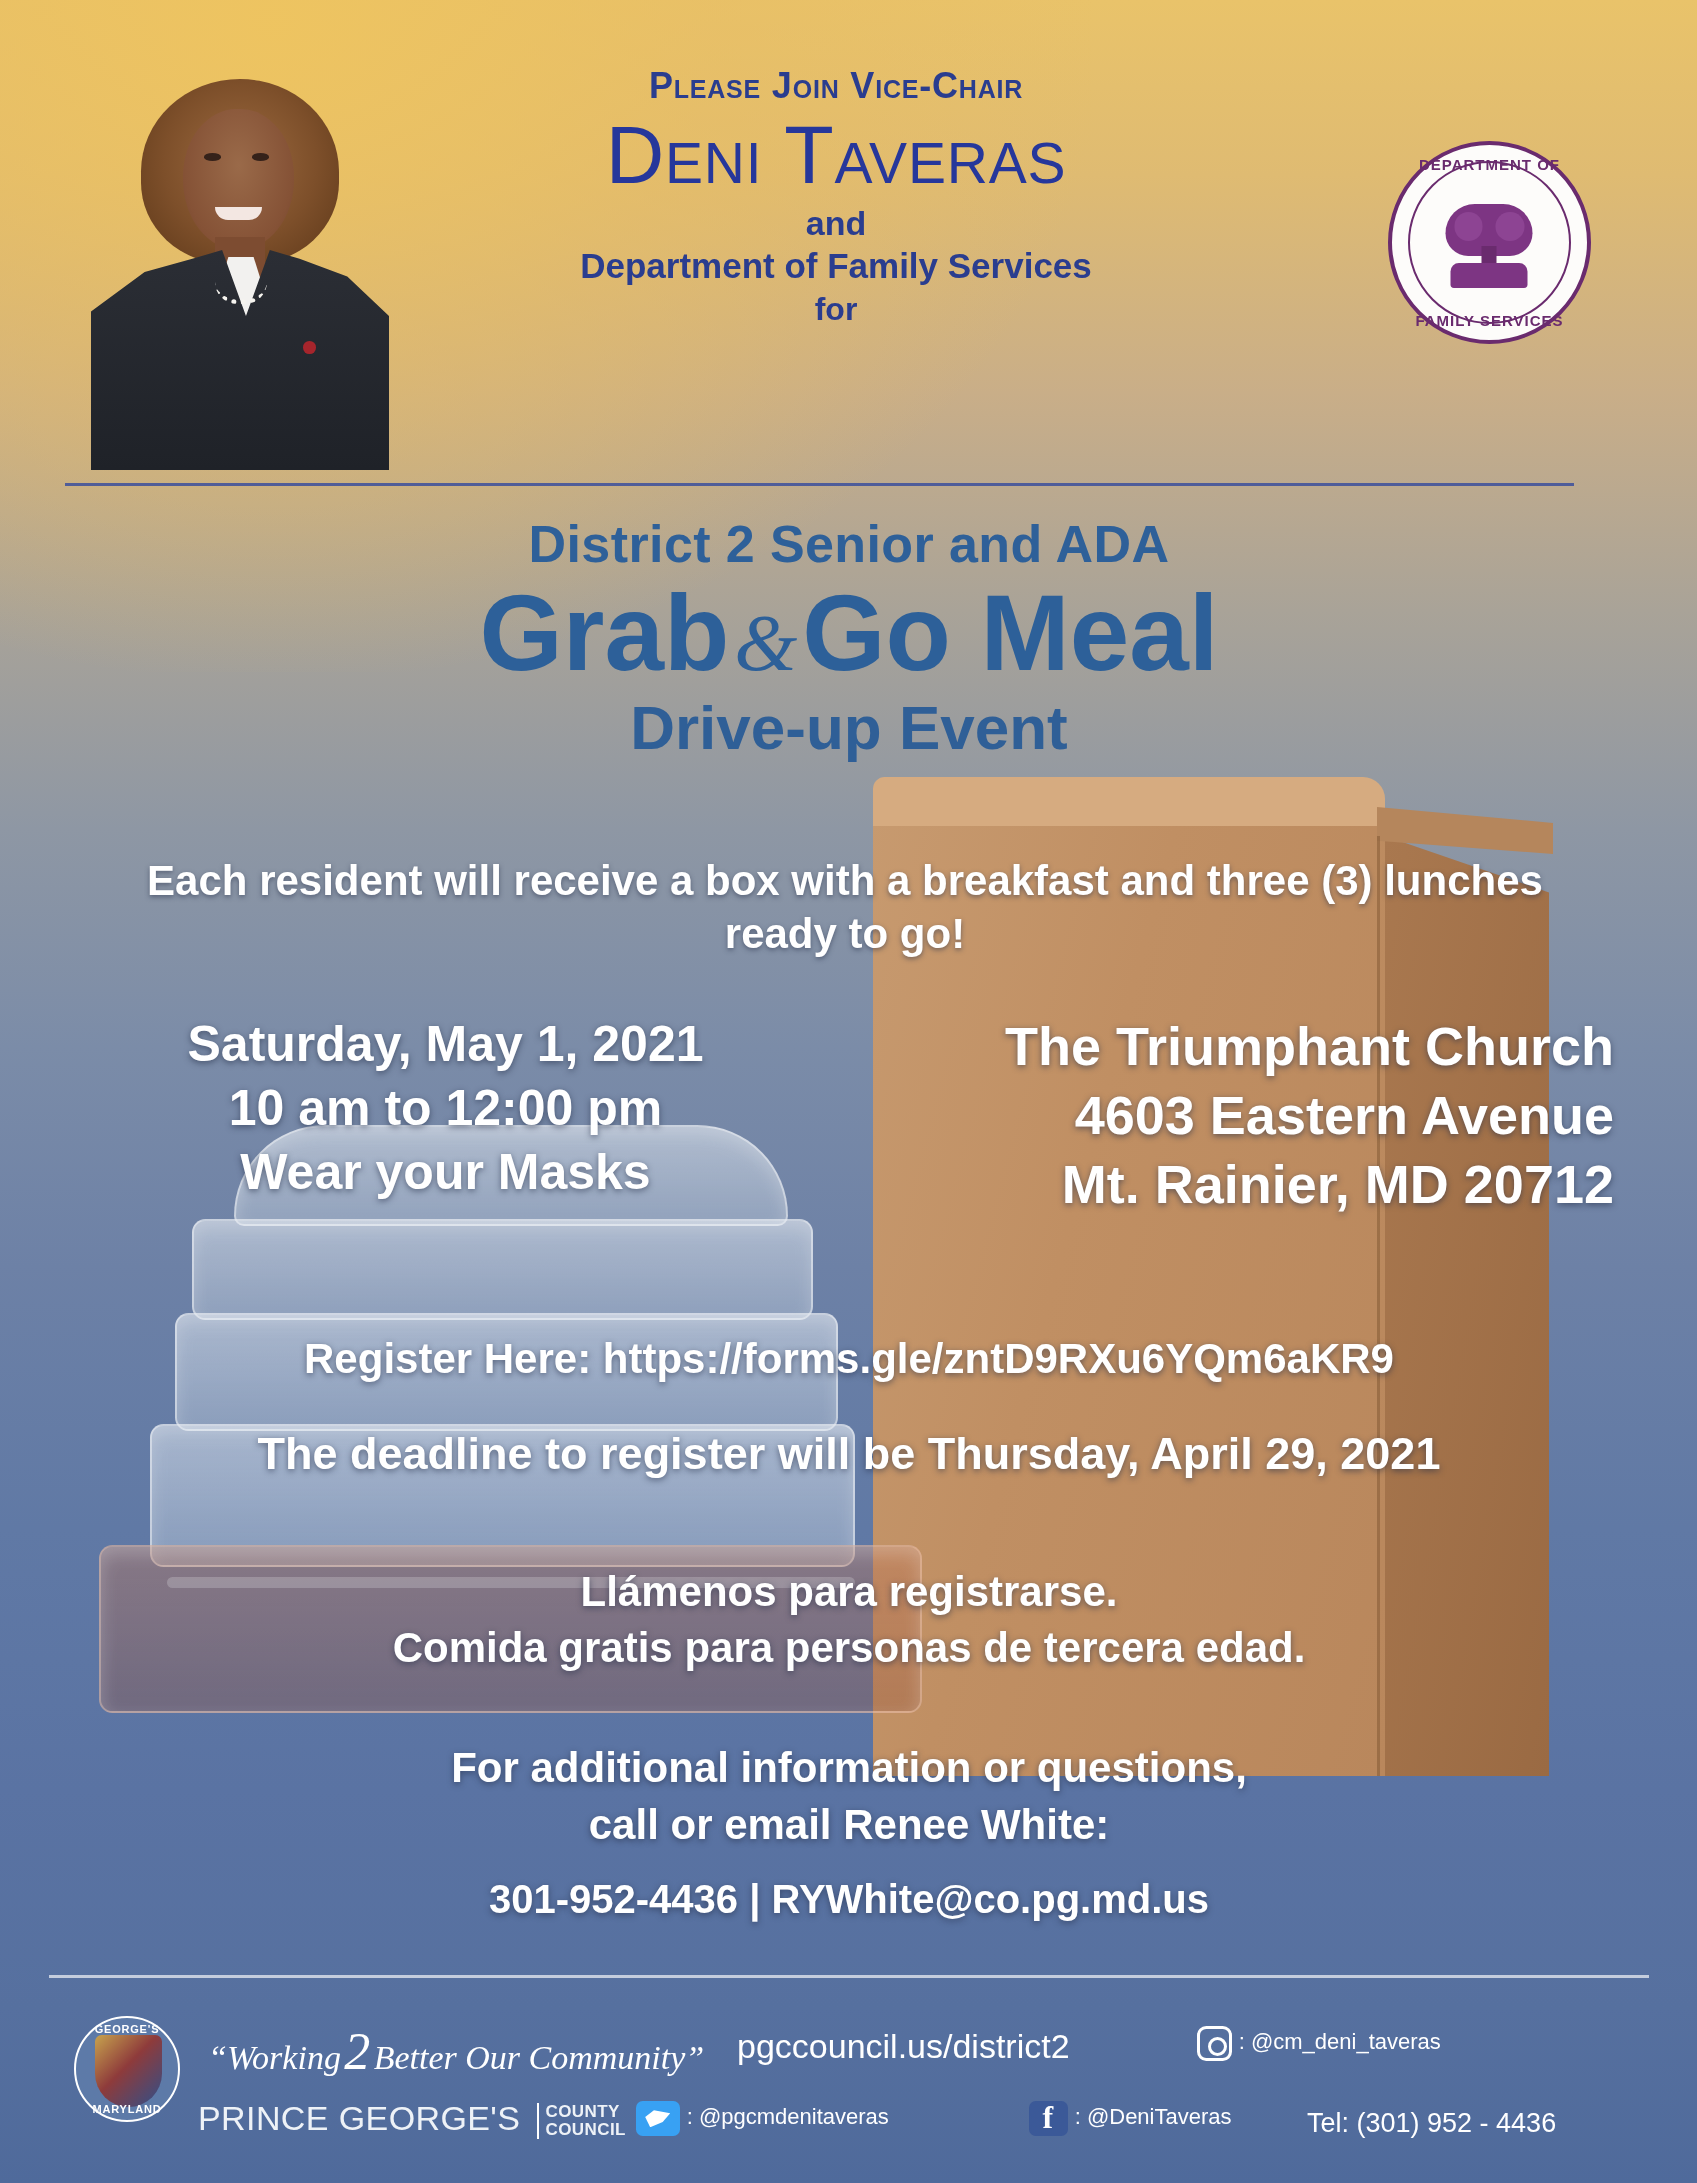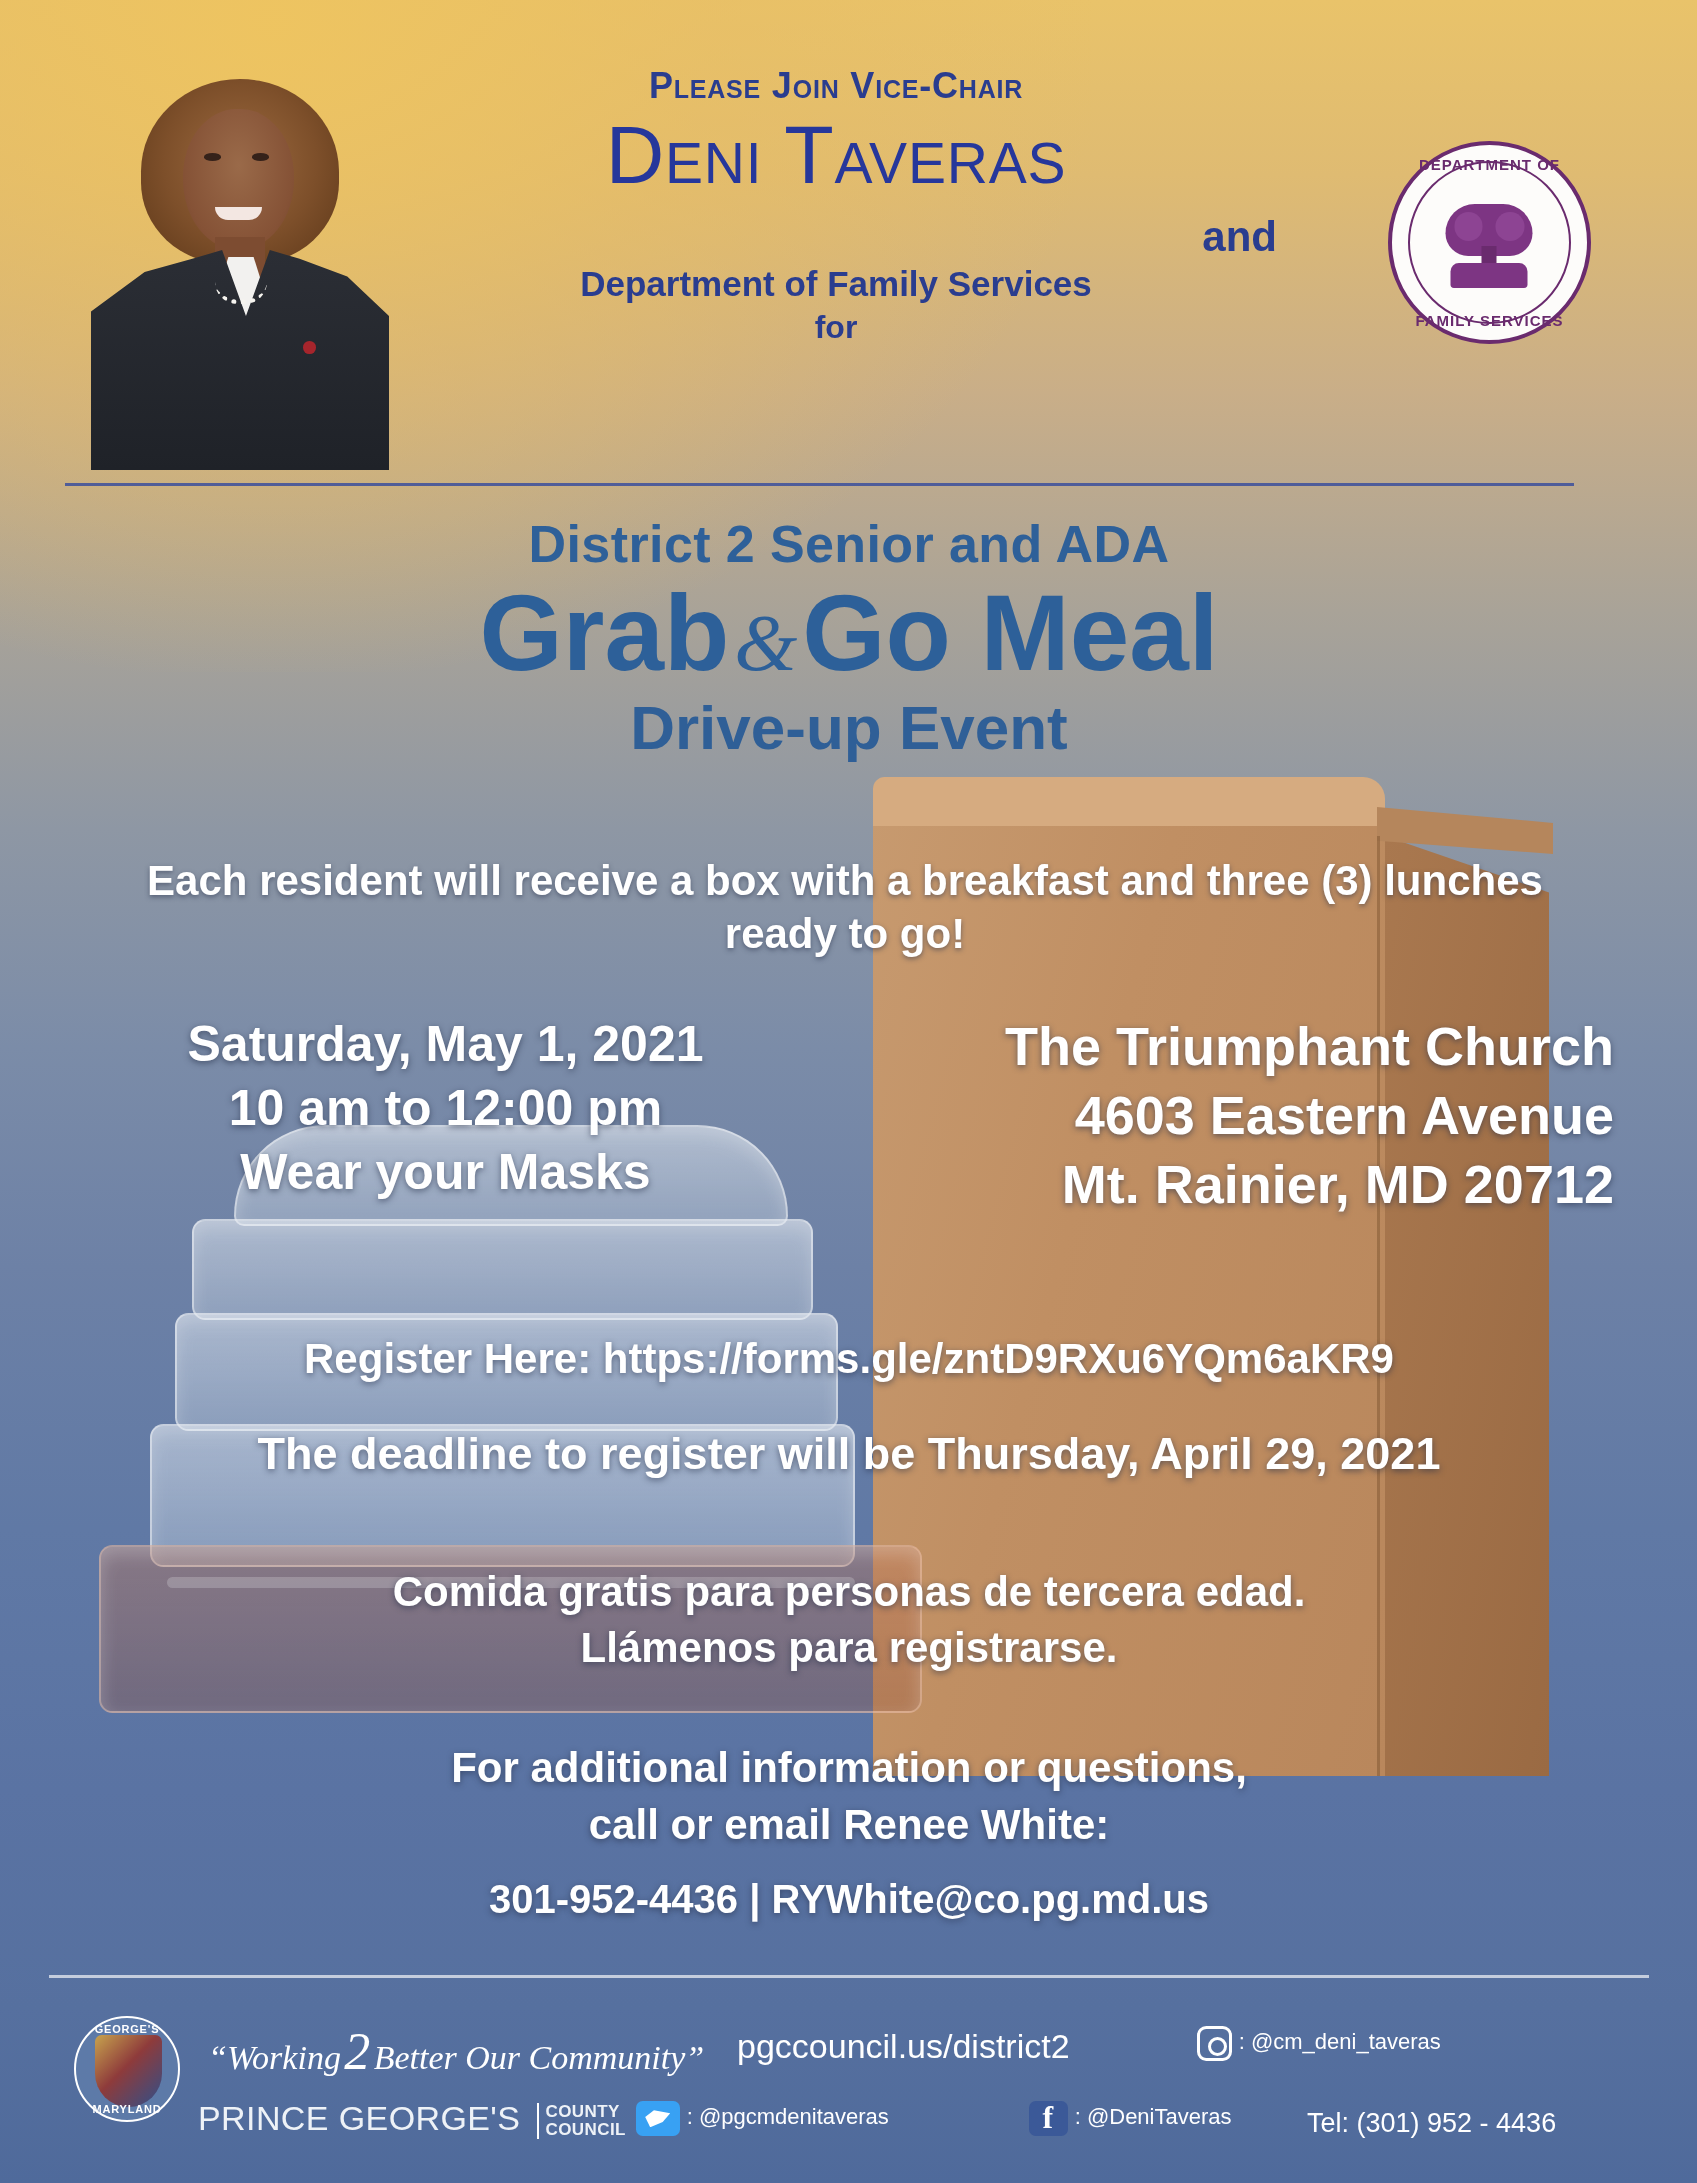--- a/index.html
+++ b/index.html
@@ -201,24 +201,23 @@
   .hdr .name {
     font-size: 81px;
     font-weight: normal;
     line-height: 1.08;
     letter-spacing: 0.8px;
     font-variant: small-caps;
     margin-top: 5px;
     color: #26379b;
   }
   .hdr .and {
-    font-size: 42px;
-    font-weight: bold;
-    margin-top: 14px;
-    text-align: right;
+    font-size: 34px;
+    font-weight: bold;
+    margin-top: 5px;
   }
   .hdr .dept1, .hdr .dept2 {
     font-size: 35px;
     font-weight: bold;
     line-height: 1.3;
   }
   .hdr .forword {
     font-size: 32px;
     font-weight: bold;
     margin-top: 1.7px;
@@ -667,22 +666,22 @@
       <div>The Triumphant Church</div>
       <div>4603 Eastern Avenue</div>
       <div>Mt. Rainier, MD 20712</div>
     </div>
   </div>
 
   <div class="register">Register Here: https://forms.gle/zntD9RXu6YQm6aKR9</div>
   <div class="deadline">The deadline to register will be Thursday, April 29, 2021</div>
 
   <div class="spanish">
+    <div>Llámenos para registrarse.</div>
     <div>Comida gratis para personas de tercera edad.</div>
-    <div>Llámenos para registrarse.</div>
   </div>
 
   <div class="contact">
     <div>For additional information or questions,</div>
     <div>call or email Renee White:</div>
     <div class="line3">301-952-4436 | RYWhite@co.pg.md.us</div>
   </div>
 
   <div class="divider-bottom"></div>
 

